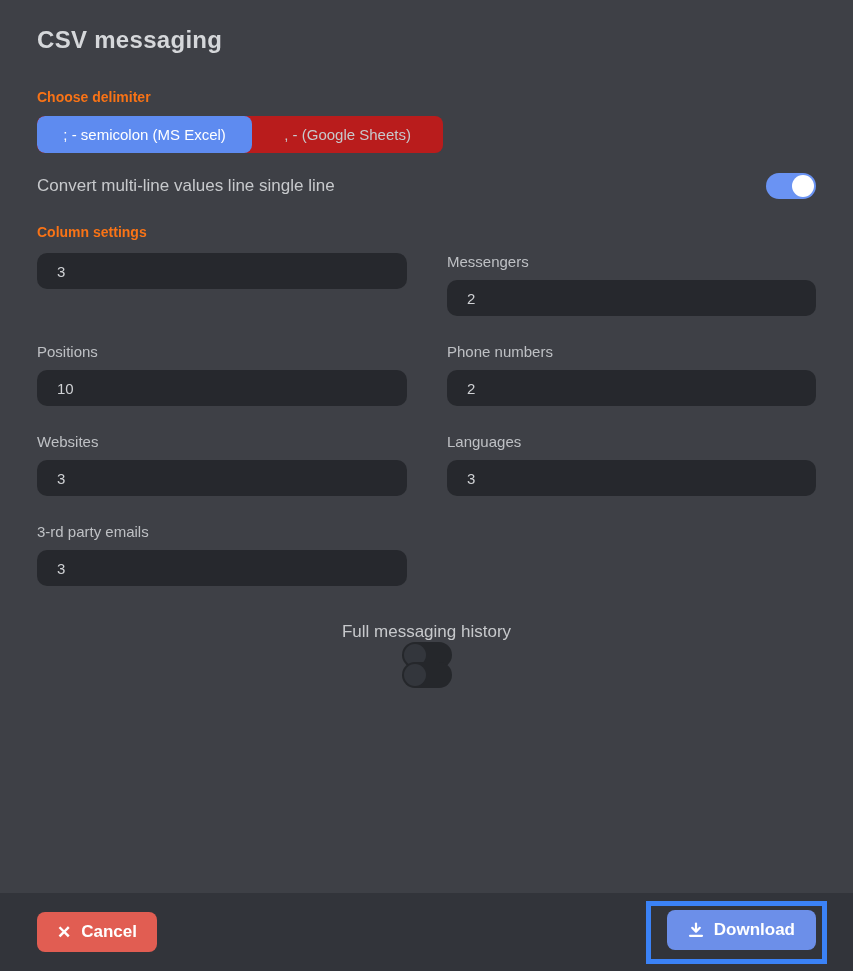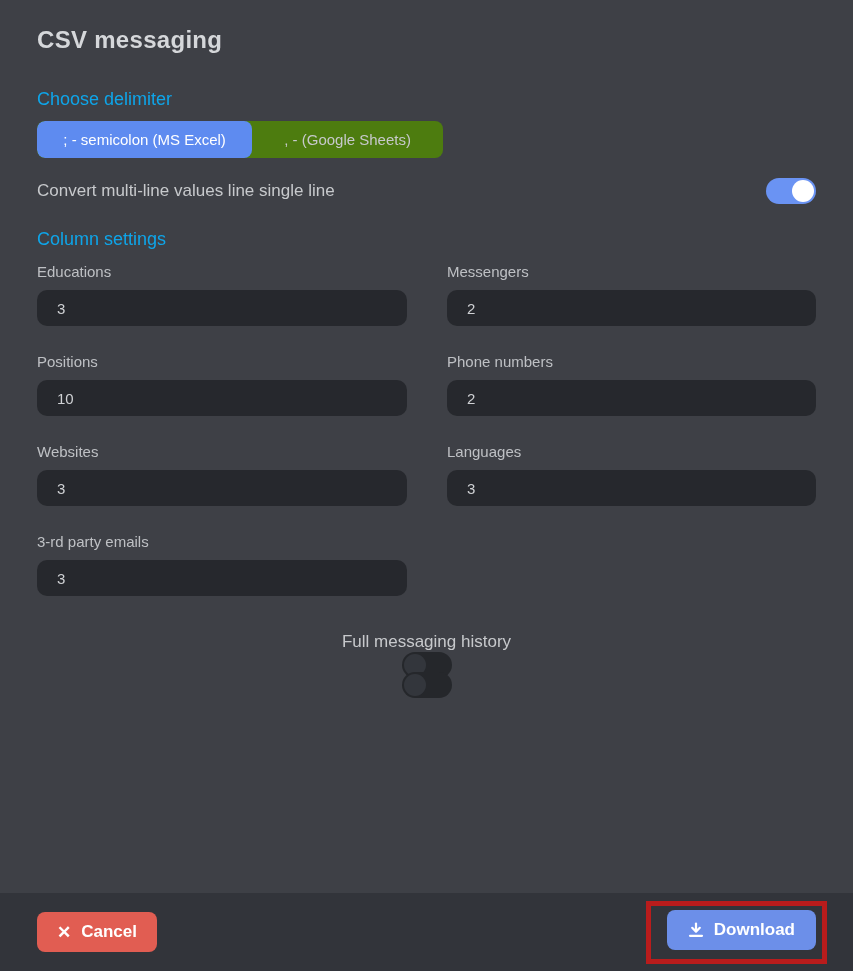--- a/index.html
+++ b/index.html
@@ -12,36 +12,36 @@
   }
   .content { padding: 26px 37px 0 37px; }
 
   .dialog-title {
     font-size: 24px;
     font-weight: bold;
     color: #d5d7da;
     letter-spacing: 0.3px;
   }
   .section-heading {
-    font-size: 18px;
-    font-weight: normal;
-    color: #0ea5e9;
+    font-size: 14px;
+    font-weight: bold;
+    color: #f97316;
   }
   .heading-delimiter { margin-top: 35px; }
   .heading-columns { margin-top: 25px; }
 
   
   .segmented {
     margin-top: 11px;
     display: flex;
     width: 406px;
     height: 37px;
     border-radius: 8px;
     overflow: hidden;
-    background: #4d7c0f;
+    background: #b91c1c;
   }
   .segment {
     display: flex;
     align-items: center;
     justify-content: center;
     font-size: 15px;
     cursor: pointer;
   }
   .segment.active {
     width: 221px;
@@ -139,21 +139,21 @@
     font-size: 17px;
     font-weight: bold;
     font-family: "Liberation Sans", sans-serif;
     cursor: pointer;
   }
   .btn-cancel { background: #e15d52; padding: 0 20px; }
   .btn-cancel .x-glyph { font-size: 17px; font-weight: bold; line-height: 1; }
   .btn-download { background: #6c8fe9; padding: 0 21px; }
 
   .annotation-box {
-    border: 5px solid #b91c1c;
+    border: 5px solid #3b82f6;
     padding: 4px 6px 9px 16px;
   }
   .dl-icon { display: block; }
 </style>
 </head>
 <body>
 
 <div class="content">
 
   <h1 class="dialog-title">CSV messaging</h1>
@@ -170,21 +170,20 @@
     <div class="toggle on">
       <div class="knob"></div>
     </div>
   </div>
 
   <h2 class="section-heading heading-columns">Column settings</h2>
 
   <div class="fields-grid">
 
     <div class="field">
-      <label class="field-label">Educations</label>
       <input class="field-input" type="text" value="3" style="">
     </div>
 
     <div class="field">
       <label class="field-label">Messengers</label>
       <input class="field-input" type="text" value="2" style="">
     </div>
 
     <div class="field">
       <label class="field-label">Positions</label>

